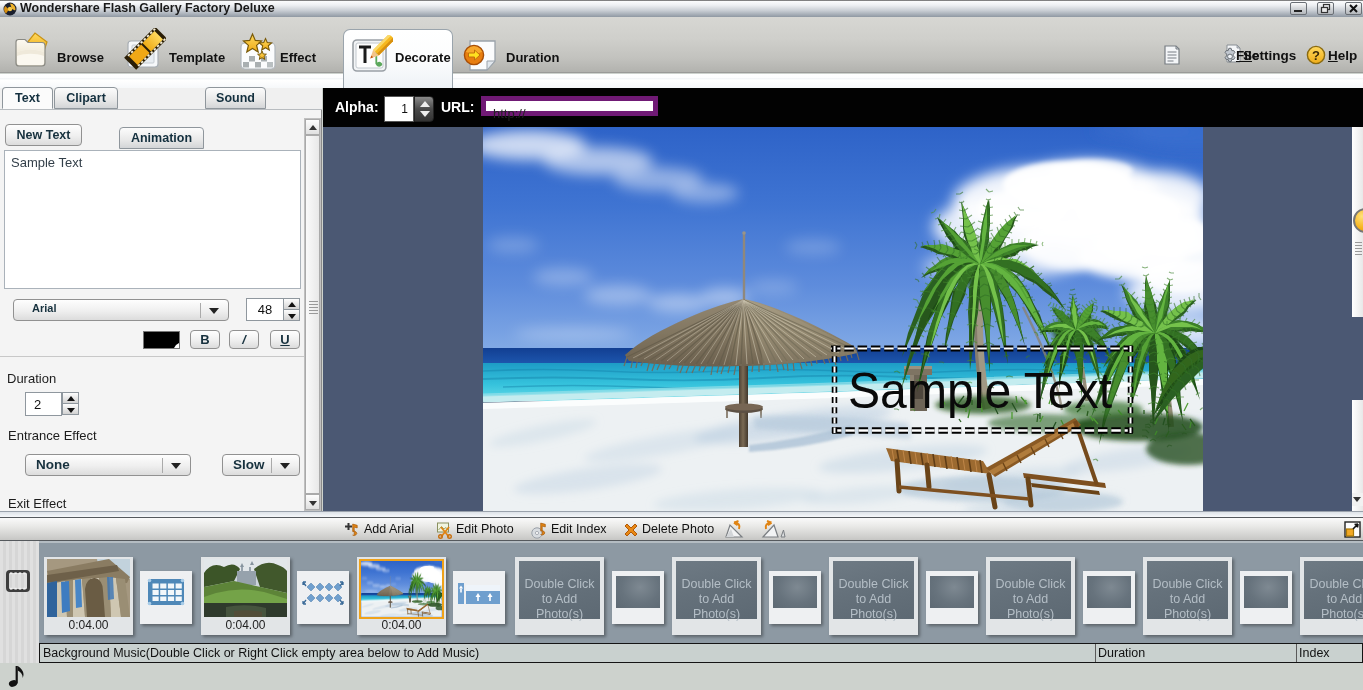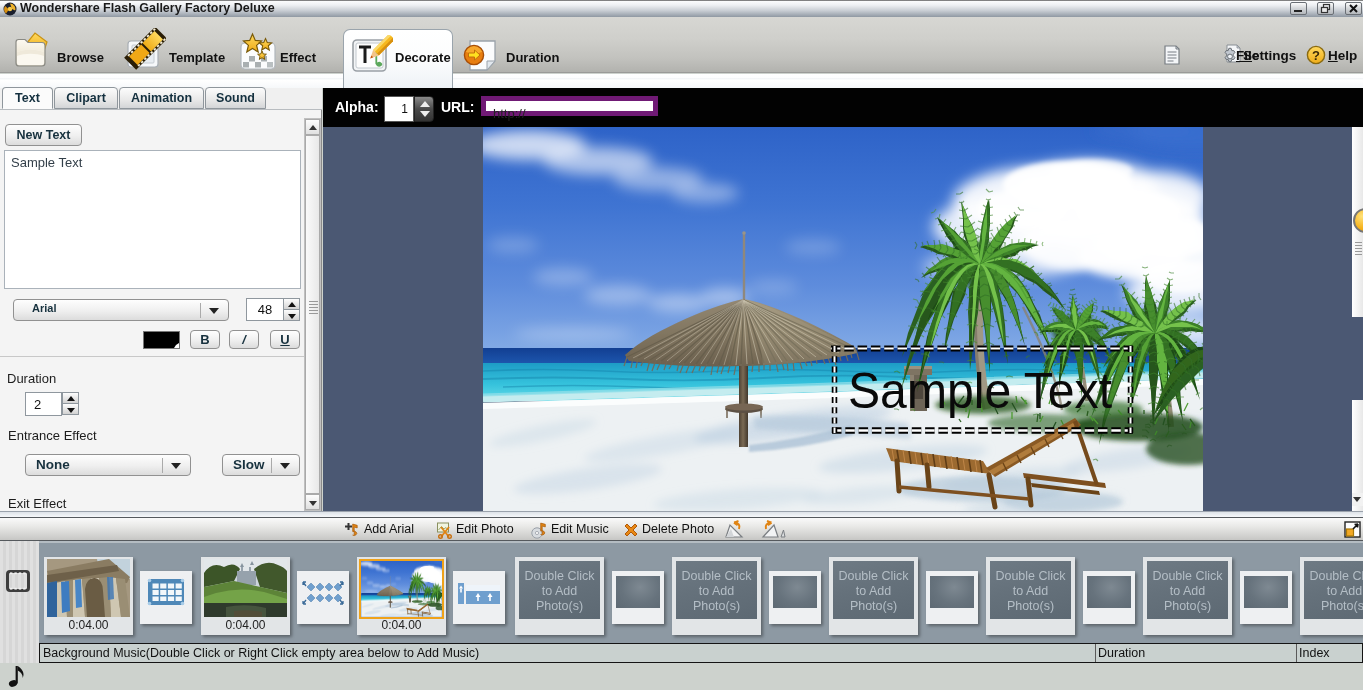--- a/index.html
+++ b/index.html
@@ -99,21 +99,21 @@
 .etb { position:absolute; top:4px; font-size:12.5px; color:#111; }
 
 
 #tlleft { position:absolute; left:0; top:541px; width:39px; height:122px;
   background:repeating-linear-gradient(90deg,#e0e0e0 0 3px,#d6d6d6 3px 6px); }
 #timeline { position:absolute; left:39px; top:541px; width:1324px; height:102px; background:#8d99a3; border-top:2px solid #b4bcc2; }
 .bigcard { position:absolute; top:14px; width:89px; height:78px; background:#e2e5e7; box-shadow:2px 2px 3px rgba(0,0,0,0.35); }
 .smallcard { position:absolute; top:28px; width:52px; height:53px; background:#eef0f2; box-shadow:2px 2px 3px rgba(0,0,0,0.35); }
 .dblclick { position:absolute; left:4px; top:4px; width:81px; height:58px;
   background:linear-gradient(165deg,#6e7a84 0%,#65717b 45%,#5d6973 100%);
-  color:#b4bec6; font-size:12.5px; text-align:center; padding-top:8px; line-height:15px; }
+  color:#b4bec6; font-size:12.5px; text-align:center; padding-top:16px; line-height:15px; }
 .emptyinner { position:absolute; left:4px; top:5px; width:44px; height:32px;
   background:radial-gradient(ellipse at 55% 35%, #7e8992 0%, #67737d 55%, #5d6973 100%); }
 .caption { position:absolute; left:0; bottom:3px; width:100%; text-align:center; font-size:12px; color:#222; }
 .thumbimg { position:absolute; left:3px; top:2px; width:83px; height:58px; }
 
 
 #musicbar { position:absolute; left:39px; top:643px; width:1324px; height:20px; background:#c9d1cf; border:1px solid #141414; font-size:12.5px; color:#111; }
 #musicbar .t { position:absolute; top:2px; }
 .vsep { position:absolute; top:0; width:1px; height:18px; background:#5a5a5a; }
 #bottombar { position:absolute; left:0; top:663px; width:1363px; height:27px; background:#cdd2cd; }
@@ -271,21 +271,21 @@
   <div class="navlabel" style="left:395px">Decorate</div>
   <div class="navlabel" style="left:506px">Duration</div>
   <div class="menulabel" style="left:1236px"><span>F</span>ile</div>
   <div class="menulabel" style="left:1243px"><span>S</span>ettings</div>
   <div class="menulabel" style="left:1328px"><span>H</span>elp</div>
 
   <div id="leftpanel">
     <div id="paneltabs">
       <div class="tab sel" style="left:2px; width:51px;">Text</div>
       <div class="tab" style="left:54px; width:64px;">Clipart</div>
-      <div class="tab" style="left:119px; width:85px;">Animation</div>
+      <div class="tab" style="left:119px; width:85px;margin-top:40px;">Animation</div>
       <div class="tab" style="left:205px; width:61px;">Sound</div>
     </div>
     <div class="pbtn" id="newtext">New Text</div>
     <div id="textarea">Sample Text</div>
     <div class="pbtn" id="fontdd">
         <span class="nm">Arial</span>
         <span class="ddarrow"></span>
       </div>
     <div id="sizebox">48</div>
     <div class="spinner" style="left:283px; top:210px;">
@@ -802,21 +802,21 @@
       </g>
       <circle cx="4.5" cy="15.5" r="1.8" fill="none" stroke="#c87010" stroke-width="1.4"></circle>
       <circle cx="13.5" cy="15.5" r="1.8" fill="none" stroke="#c87010" stroke-width="1.4"></circle>
     </svg>
     <div class="etb" style="left:456px">Edit Photo</div>
     <svg class="abs" style="left:531px;top:3px" width="18" height="18" viewBox="0 0 18 18">
       <circle cx="6" cy="12" r="5.2" fill="#d8dce0" stroke="#9aa0a8" stroke-width="1"></circle>
       <circle cx="6" cy="12" r="1.6" fill="#f8f8f8" stroke="#9aa0a8" stroke-width="0.8"></circle>
       <path d="M9.5 13.5 a2.6 2.1 0 1 0 0.2 -3.4 l0 -8 l4.6 1.2 l0 2.6 l-3.1 -0.8 l0 8.4" fill="#e08414" stroke="#a85a08" stroke-width="0.7"></path>
     </svg>
-    <div class="etb" style="left:551px">Edit Music</div>
+    <div class="etb" style="left:551px">Edit Index</div>
     <svg class="abs" style="left:622px;top:3px" width="18" height="18" viewBox="0 0 18 18">
       <path d="M3 5 L5 3 L9 7 L13 3 L15 5 L11 9 L15 13 L13 15 L9 11 L5 15 L3 13 L7 9 Z" fill="#e88814" stroke="#b05808" stroke-width="1"></path>
     </svg>
     <div class="etb" style="left:642px">Delete Photo</div>
     <svg class="abs" style="left:722px;top:2px" width="24" height="20" viewBox="0 0 24 20">
       <path d="M4 17 L8 5 L20 17 Z" fill="#f2f3f4" stroke="#7a7e82" stroke-width="1.2"></path>
       <path d="M17 9 Q19 3 12 2.6 M12 2.6 l4.5 -1.6 M12 2.6 l3.6 2.6" stroke="#e08414" stroke-width="2" fill="none"></path>
       <path d="M9 9 L12 17 L4 17 Z" fill="#d2d5d8"></path>
     </svg>
     <svg class="abs" style="left:760px;top:2px" width="26" height="20" viewBox="0 0 26 20">

